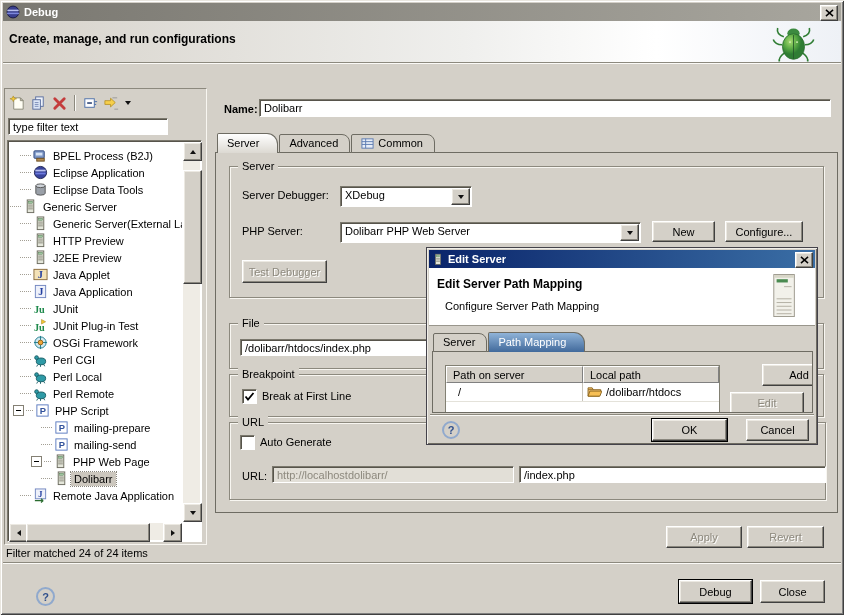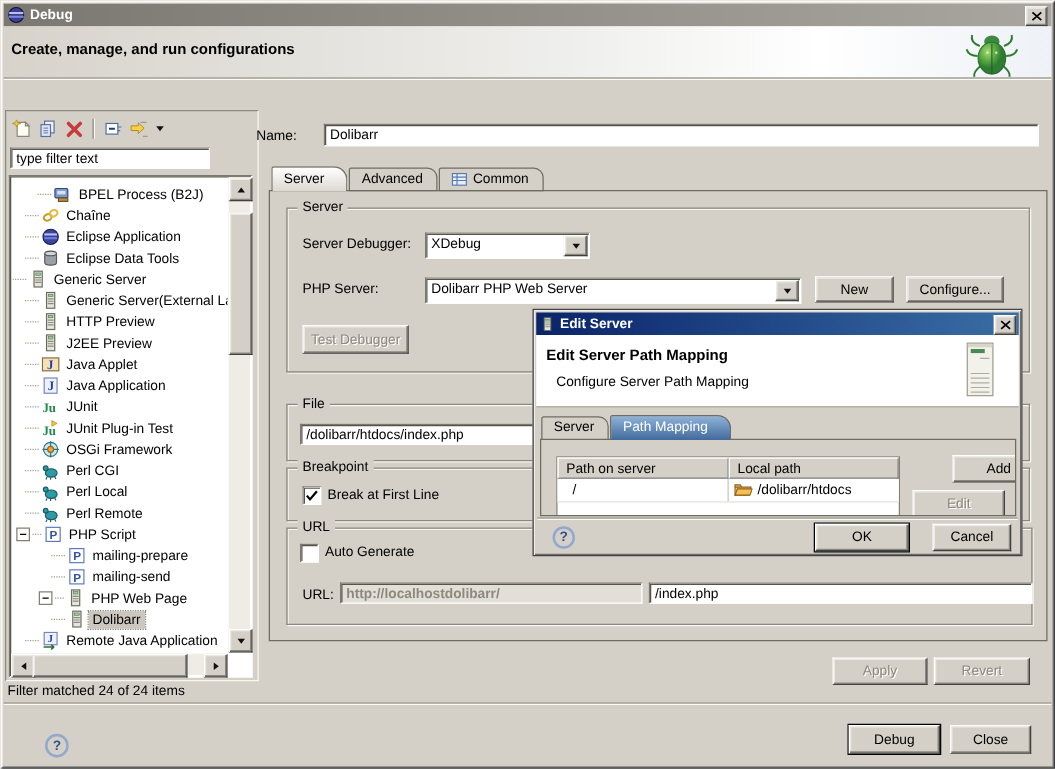--- a/index.html
+++ b/index.html
@@ -16,21 +16,21 @@
   .raised{background:#d4d0c8;border:1px solid;border-color:#fff #404040 #404040 #fff;
           box-shadow:inset -1px -1px 0 #8a877e, inset 1px 1px 0 #ece9e2;}
   .btn{background:#d4d0c8;border:1px solid;border-color:#fff #404040 #404040 #fff;
        box-shadow:inset -1px -1px 0 #8a877e, inset 1px 1px 0 #ece9e2;
        font:11px "Liberation Sans",sans-serif;display:flex;align-items:center;justify-content:center;cursor:default;padding:0;}
   .btn.default{box-shadow:0 0 0 1px #000, inset -1px -1px 0 #8a877e, inset 1px 1px 0 #ece9e2;}
   .disabled{color:#8d897e;text-shadow:1px 1px 0 #fff;}
   .sunken, input.sunken{background:#fff;border:1px solid;border-color:#7b786d #fff #fff #7b786d;
        box-shadow:inset 1px 1px 0 #57544b;}
   input.sunken{font:11px "Liberation Sans",sans-serif;padding:1px 4px;outline:none;}
-  input.dis-field{background:#e2dfd7;color:#8d897e;font-weight:bold;}
+  input.dis-field{background:#e2dfd7;color:#8d897e;}
   .groove{height:0;border-top:1px solid #8c897e;border-bottom:1px solid #fbfaf7;}
   .vsep{width:0;border-left:1px solid #8c897e;border-right:1px solid #fbfaf7;}
   .groupbox{position:absolute;border:1px solid #8c897e;
        box-shadow:1px 1px 0 #f8f6f1, inset 1px 1px 0 #f8f6f1;}
   .gb-label{position:absolute;top:-7px;left:8px;background:#d4d0c8;padding:0 4px;}
   .lbl{position:absolute;white-space:nowrap;}
   
   .combo{position:absolute;background:#fff;border:1px solid;border-color:#7b786d #fff #fff #7b786d;
          box-shadow:inset 1px 1px 0 #57544b;}
   .combo .ctext{position:absolute;left:4px;top:2px;white-space:nowrap;}
@@ -174,40 +174,30 @@
             <path d="M10 3 h5 M12 15 h4" stroke="#999"></path>
           </svg>
         </span>
       <span class="tbtn" style="width:12px;">
           <span class="tri-down"></span>
         </span>
     </div>
     <input class="abs sunken" style="left: 3px; top: 29px; width: 150px; height: 13px; color: rgb(0, 0, 0);" value="type filter text">
     <div class="abs tree-box" style="left:2px;top:51px;width:193px;height:400px;">
       <div class="tree-rows" id="tree-rows">
-          <div class="tree-row" style="padding-left: 20px;">
+          <div class="tree-row" style="padding-left: 10px;">
             <span class="t-stub"></span>
             <span class="ticon">
               <svg viewBox="0 0 16 16">
                 <rect x="1" y="3" width="11" height="8" rx="1" fill="#7d97c6" stroke="#31497e"></rect>
                 <rect x="3" y="5" width="7" height="3" fill="#d6e2f4"></rect>
                 <rect x="4" y="11" width="8" height="3" fill="#b48b52" stroke="#6e5124"></rect>
               </svg>
             </span>
             <span class="tlabel">BPEL Process (B2J)</span>
-          </div>
-          <div class="tree-row" style="padding-left: 10px;">
-            <span class="t-stub"></span>
-            <span class="ticon">
-              <svg viewBox="0 0 16 16">
-                <ellipse cx="5.5" cy="9.5" rx="3.4" ry="2.6" fill="none" stroke="#c89b28" stroke-width="1.8" transform="rotate(-25 5.5 9.5)"></ellipse>
-                <ellipse cx="10.5" cy="6" rx="3.4" ry="2.6" fill="none" stroke="#e6bc45" stroke-width="1.8" transform="rotate(-25 10.5 6)"></ellipse>
-              </svg>
-            </span>
-            <span class="tlabel">Chaîne</span>
           </div>
           <div class="tree-row" style="padding-left: 10px;">
             <span class="t-stub"></span>
             <span class="ticon">
               <svg viewBox="0 0 16 16">
                 <circle cx="8" cy="8" r="6.5" fill="#39449c" stroke="#1c2150"></circle>
                 <rect x="2.5" y="5" width="11" height="1.8" fill="#b9c1ef"></rect>
                 <rect x="2.5" y="8.2" width="11" height="1.8" fill="#6d7ade"></rect>
               </svg>
             </span>
@@ -450,21 +440,21 @@
           </span>
         <span class="sb-thumb raised" style="left:17px;top:0;width:122px;height:17px;"></span>
         <span class="sb-btn raised" style="right:0;top:0;">
             <span class="tri-right"></span>
           </span>
       </div>
     </div>
   </div>
   <div class="abs lbl" style="left:6px;top:547px;">Filter matched 24 of 24 items</div>
 
-  <span class="abs lbl" style="left:205px;top:103px;">Name:</span>
+  <span class="abs lbl" style="left:224px;top:103px;font-weight:bold;">Name:</span>
   <input class="abs sunken" style="left: 259px; top: 99px; width: 562px; height: 14px;" value="Dolibarr">
 
   <div class="tabrow" style="left:217px;top:133px;height:20px;">
     <span class="tab active">
         <span>Server</span>
       </span>
     <span class="tab">
         <span>Advanced</span>
       </span>
     <span class="tab">

